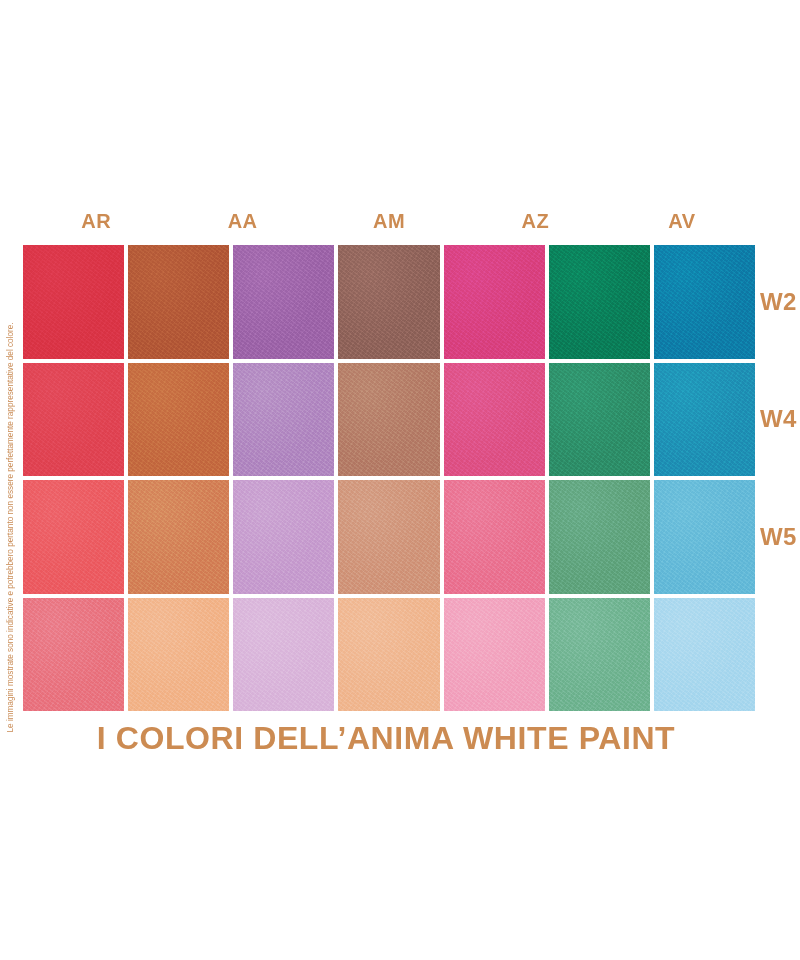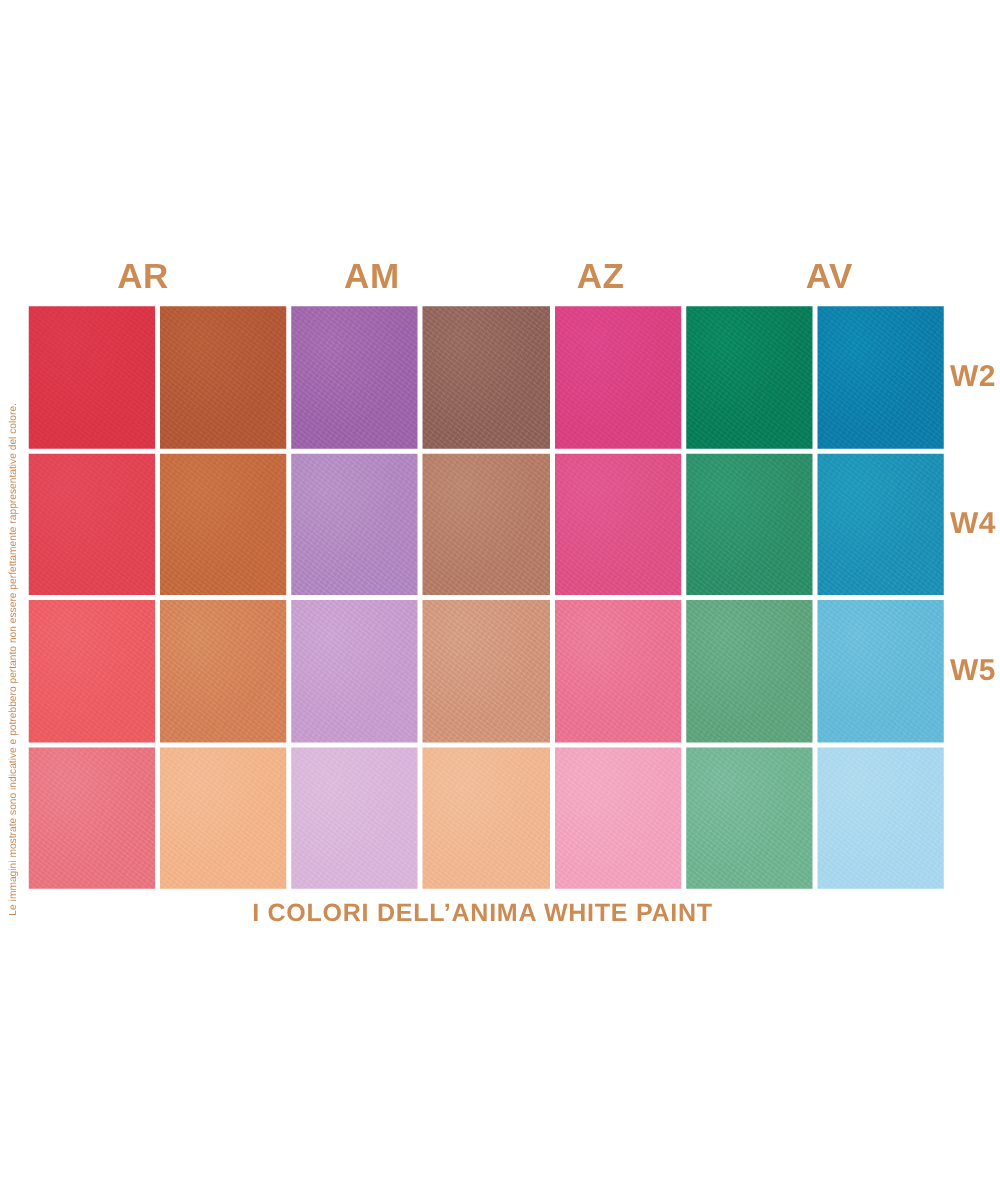--- a/index.html
+++ b/index.html
@@ -47,21 +47,21 @@
     position: absolute;
     left: 23px;
     top: 203px;
     width: 732px;
     height: 36px;
     display: flex;
   }
   .col-header {
     flex: 1 1 0;
     text-align: center;
-    font-size: 28px;
+    font-size: 20px;
     font-weight: bold;
     color: #cc8b52;
     letter-spacing: 0.5px;
     line-height: 36px;
   }
 
   
   .grid {
     position: absolute;
     left: 23px;
@@ -117,37 +117,38 @@
     letter-spacing: 0.3px;
   }
 
   
   .caption {
     position: absolute;
     left: 0;
     top: 720px;
     width: 772px;
     text-align: center;
-    font-size: 20px;
+    font-size: 32px;
     font-weight: bold;
     color: #cc8b52;
     letter-spacing: 0.6px;
   }
 </style>
 </head>
 <body>
 
 <div id="chart-root">
 
   <div class="disclaimer-wrap">
     <div class="disclaimer-inner">Le immagini mostrate sono indicative e potrebbero pertanto non essere perfettamente rappresentative del colore.</div>
   </div>
 
   <div class="col-headers">
     <div class="col-header">AR</div>
+    <div class="col-header">AA</div>
     <div class="col-header">AM</div>
     <div class="col-header">AZ</div>
     <div class="col-header">AV</div>
   </div>
 
   <div class="grid" id="swatch-grid">
       <div class="swatch" title="AR W2" style="background-color: rgb(218, 52, 70);">
         <div class="tex"></div>
       </div>
       <div class="swatch" title="AA W2" style="background-color: rgb(178, 87, 54);">

